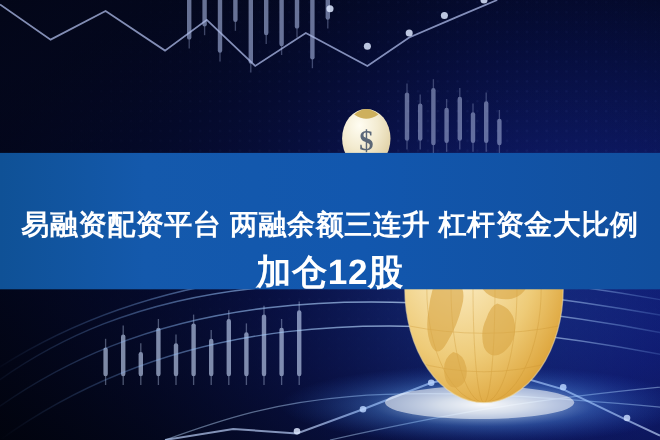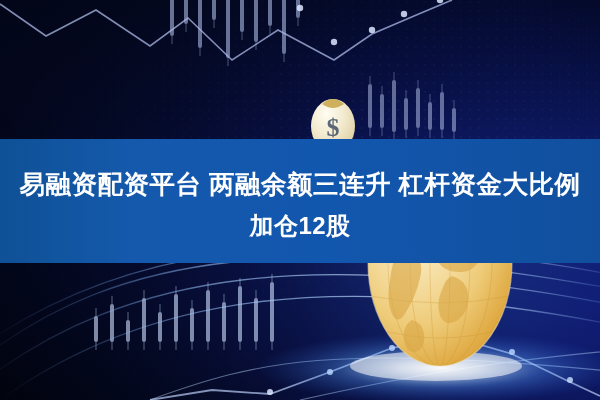--- a/index.html
+++ b/index.html
@@ -22,36 +22,36 @@
     z-index:40;
   }
   #headline-text{
     position:absolute;
     left:0;right:0;
     top:139px;height:128px;
     z-index:50;
     display:flex;
     flex-direction:column;
     align-items:center;
-    justify-content:center;
+    justify-content:flex-end;
     gap:2px;
     padding-top:4px;
     box-sizing:border-box;
   }
   .hl-line{
     color:#ffffff;
     font-size:25px;
     font-weight:bold;
     line-height:40px;
     letter-spacing:0.5px;
     white-space:nowrap;
     text-align:center;
   }
   .hl-line.l1{font-size:25.5px;}
-  .hl-line.l2{font-size:24px;}
+  .hl-line.l2{font-size:32px;}
 </style>
 </head>
 <body>
 
 <div id="stage">
 
   <div class="layer">
     <svg viewBox="0 0 600 400" xmlns="http://www.w3.org/2000/svg">
       <defs>
         <radialGradient id="bgGlow" cx="0.72" cy="0.66" r="0.80">

